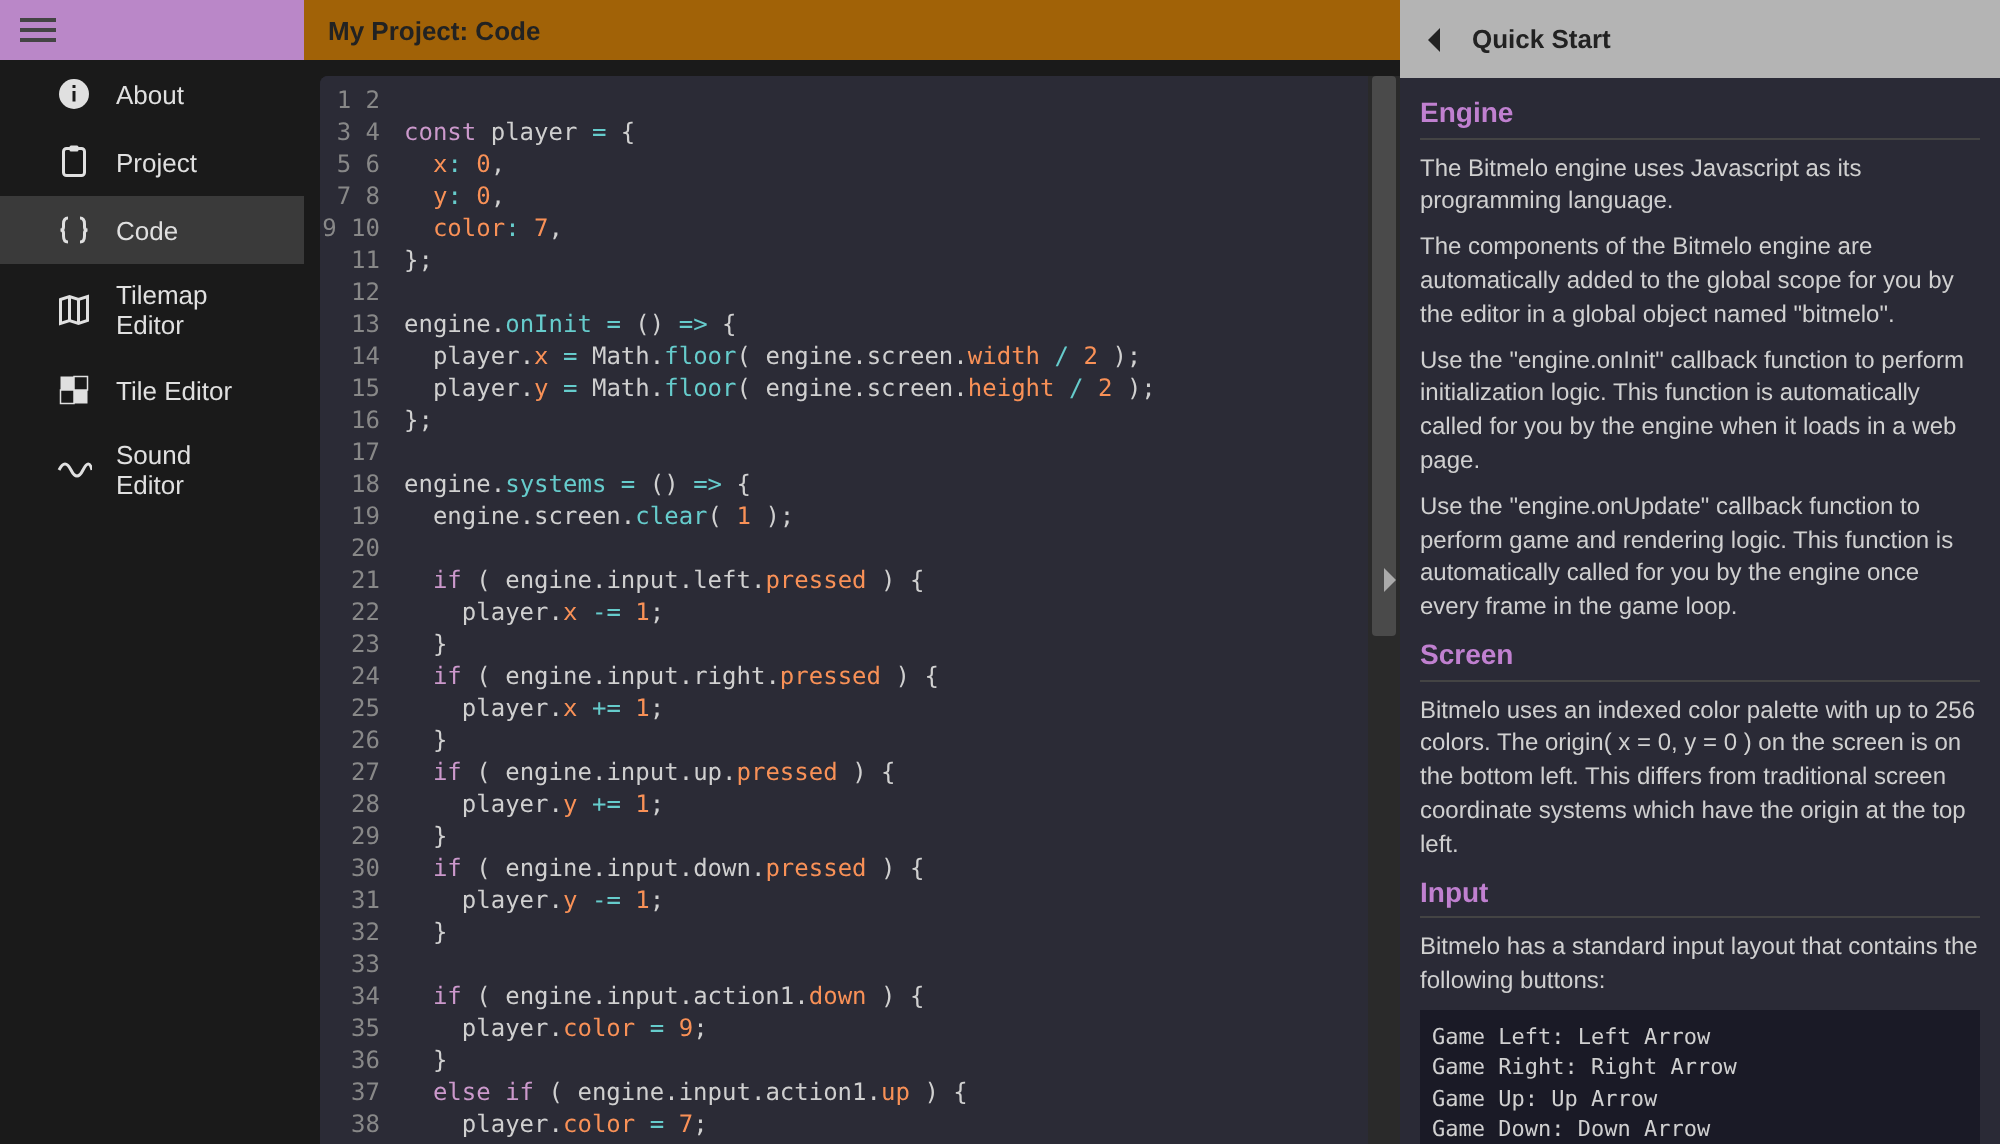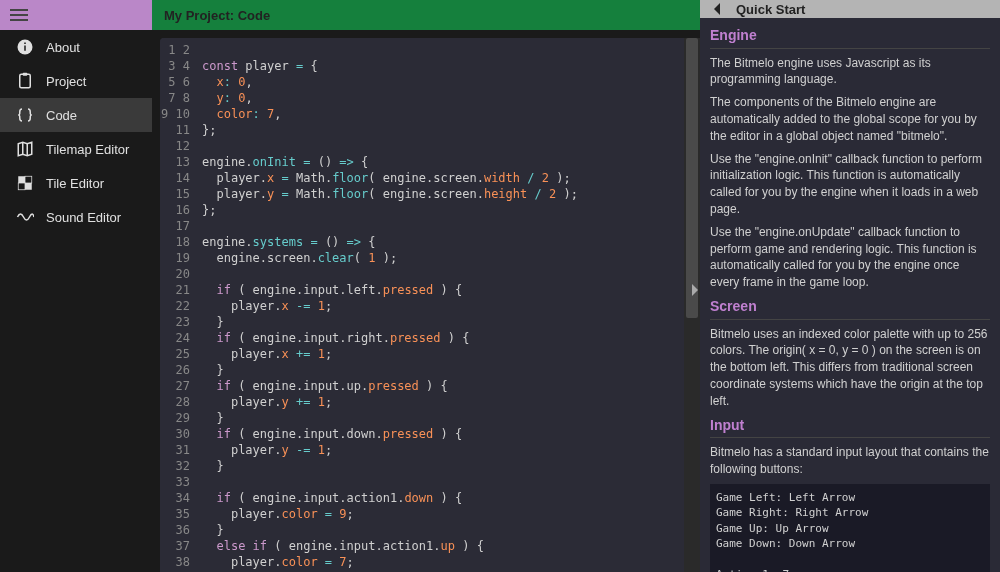--- a/index.html
+++ b/index.html
@@ -2,40 +2,40 @@
 <html><head>
 <meta charset="utf-8">
 <style>
 * { margin: 0; padding: 0; box-sizing: border-box; }
 body { font-family: Arial, sans-serif; width: 1000px; height: 572px; overflow: hidden; display: flex; background: #1a1a1a; }
 .left-panel { width: 700px; display: flex; flex-direction: column; }
 .sidebar { width: 152px; background: #1a1a1a; flex-shrink: 0; }
 .hamburger { height: 30px; background: #ba87c8; display: flex; align-items: center; padding: 0 10px; }
 .hamburger-lines { display: flex; flex-direction: column; gap: 3px; }
 .hamburger-lines span { width: 18px; height: 2px; background: #444; }
-.sidebar-item { display: flex; align-items: center; gap: 12px; padding: 8px 16px; color: #e0e0e0; font-size: 13px; cursor: pointer; }
+.sidebar-item { display: flex; align-items: center; gap: 12px; padding: 8px 28px; color: #e0e0e0; font-size: 13px; cursor: pointer; }
 .sidebar-item.active { background: #3a3a3a; }
 .sidebar-item svg { width: 18px; height: 18px; fill: #e0e0e0; flex-shrink: 0; }
 .main-area { flex: 1; display: flex; flex-direction: column; }
-.title-bar { height: 30px; background: #15803d; display: flex; align-items: center; padding: 12px 12px; color: #222; font-size: 13px; font-weight: bold; }
+.title-bar { height: 30px; background: #a16207; display: flex; align-items: center; padding: 12px 12px; color: #222; font-size: 13px; font-weight: bold; }
 .content-wrap { flex: 1; display: flex; }
 .code-area { flex: 1; background: #2b2b36; display: flex; position: relative; overflow: hidden; margin: 8px 0 0 8px; border-top-left-radius: 4px; }
 .gutter { width: 36px; background: #2b2b36; text-align: right; padding: 4px 6px 4px 0; color: #888; font-family: Consolas, monospace; font-size: 12px; line-height: 16px; }
 .code-lines { flex: 1; padding: 4px 0 4px 6px; font-family: Consolas, monospace; font-size: 12px; line-height: 16px; color: #d0d0d0; white-space: pre; overflow: hidden; }
 .scrollbar-track { width: 16px; background: #2a2a2a; position: relative; }
 .scrollbar-thumb { position: absolute; top: 0; left: 2px; right: 2px; height: 280px; background: #4a4a4a; border-radius: 2px; }
 .tok-kw { color: #cc99cc; }
 .tok-id { color: #d0d0d0; }
 .tok-prop { color: #f99157; }
 .tok-num { color: #f99157; }
 .tok-op { color: #66cccc; }
 .tok-punc { color: #d0d0d0; }
 .tok-fn { color: #66cccc; }
 .right-panel { width: 300px; background: #b4b4b4; display: flex; flex-direction: column; position: relative; }
-.doc-header { height: 18px; display: flex; align-items: center; gap: 12px; padding: 4px 10px; background: #b4b4b4; color: #222; font-size: 13px; font-weight: bold; }
+.doc-header { height: 39px; display: flex; align-items: center; gap: 12px; padding: 4px 10px; background: #b4b4b4; color: #222; font-size: 13px; font-weight: bold; }
 .doc-header svg { width: 14px; height: 14px; fill: #222; }
 .doc-body { flex: 1; background: #2a2a36; padding: 8px 10px; color: #d0d0d0; font-size: 12px; line-height: 1.4; overflow: hidden; }
 .doc-body h3 { color: #c080d0; font-size: 14px; font-weight: bold; margin: 6px 0 4px 0; border-bottom: 1px solid #444; padding-bottom: 2px; }
 .doc-body h3:first-child { margin-top: 0; }
 .doc-body p { margin: 6px 0; }
 .doc-body pre { font-family: Consolas, monospace; font-size: 11px; background: #1a1a26; padding: 6px; margin: 6px 0; white-space: pre-wrap; }
 .collapse-arrow { position: absolute; left: -12px; top: 280px; width: 14px; height: 20px; display: flex; align-items: center; justify-content: center; }
 .collapse-arrow svg { width: 10px; height: 14px; fill: #aaa; }
 </style>
 </head>

